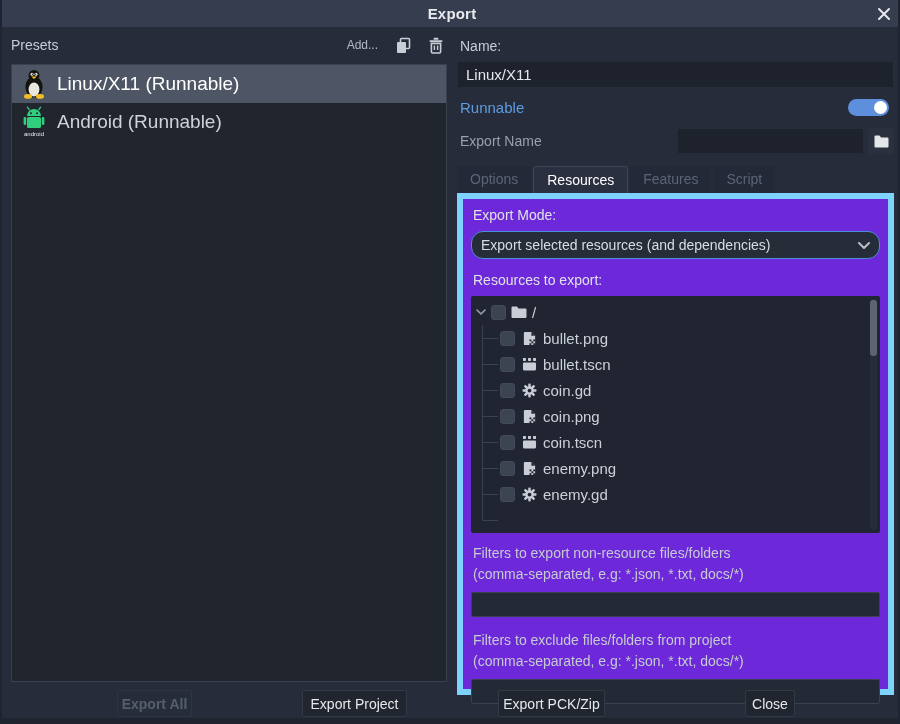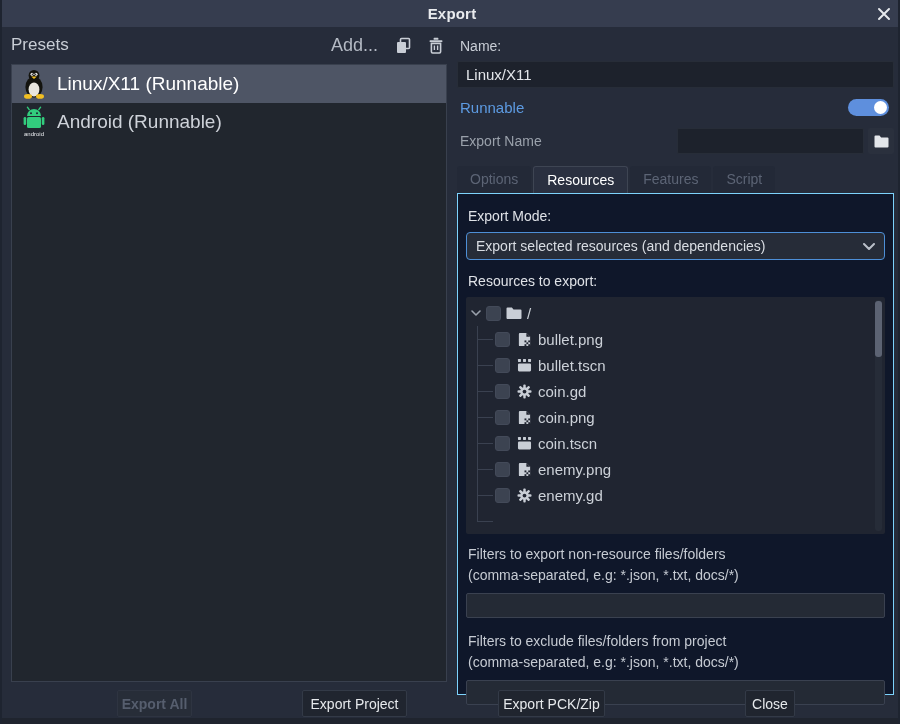--- a/index.html
+++ b/index.html
@@ -13,23 +13,23 @@
   }
   
   .titlebar { position:absolute; left:0; top:0; width:900px; height:27px; background:#363d4f;
     display:flex; align-items:center; justify-content:center; }
   .titlebar .title { font-size:15px; font-weight:bold; color:#e9ebee; letter-spacing:.2px; }
   .close-btn { position:absolute; right:8px; top:4px; width:20px; height:20px;
     display:flex; align-items:center; justify-content:center; cursor:pointer; }
   
   .left-col { position:absolute; left:9px; top:31px; width:436px; height:651px; }
   .presets-header { height:28px; display:flex; align-items:center; }
-  .presets-header .lbl { font-size:17px; color:#c8cdd5; }
+  .presets-header .lbl { font-size:14px; color:#c8cdd5; }
   .presets-header .spacer { flex:1; }
-  .add-btn { font-size:18px; color:#b4bac4; margin-right:16px; cursor:pointer; }
+  .add-btn { font-size:12px; color:#b4bac4; margin-right:16px; cursor:pointer; }
   .tool-icon { width:19px; height:19px; margin-right:13px; display:flex; align-items:center; justify-content:center; cursor:pointer; }
   .tool-icon:last-child { margin-right:2px; }
   .preset-list { margin-top:5px; height:618px; background:#21262e; border:1px solid #39404e; }
   .preset-row { height:38px; display:flex; align-items:center; padding-left:8px; gap:10px; cursor:pointer; }
   .preset-row.selected { background:#4e5565; }
   .preset-row .plabel { font-size:19px; color:#ced2d9; }
   .preset-row.selected .plabel { color:#ffffff; }
   .preset-icon { width:27px; height:33px; display:flex; align-items:center; justify-content:center; }
   
   .right-col { position:absolute; left:455px; top:31px; width:437px; }
@@ -45,23 +45,23 @@
   .path-input { width:187px; height:26px; background:#1d222c; border:1px solid #272d38; border-radius:2px;
     color:#e3e6ea; font-size:14px; font-family:"Liberation Sans",sans-serif; padding:0 6px; outline:none; }
   .path-btn { width:26px; height:26px; margin-left:4px; background:#2a303d; border-radius:2px;
     display:flex; align-items:center; justify-content:center; cursor:pointer; }
   
   .tabs { margin-top:12px; height:27px; display:flex; gap:2px; }
   .tab { padding:0 13px; line-height:27px; font-size:14px; background:#232937; color:#5c6475;
     border-radius:3px 3px 0 0; cursor:pointer; }
   .tab.active { background:#2a3040; color:#ffffff; border:1px solid #3e4553; border-bottom:none; }
   
-  .tab-panel { border:1px solid #7dd3fc; background:#0f172a; height:502px; padding:10px 8px 8px 8px; }
+  .tab-panel { border:6px solid #7dd3fc; background:#6d28d9; height:502px; padding:4px 8px 8px 8px; }
   .panel-label { font-size:14px; color:#dfe2e7; margin:4px 0 8px 2px; }
-  .dropdown { height:28px; border:1px solid #4d8fd7; border-radius:4px; background:#262c38;
+  .dropdown { height:28px; border:1px solid #4d8fd7; border-radius:12px; background:#262c38;
     display:flex; align-items:center; justify-content:space-between; padding:0 9px; cursor:pointer; }
   .dropdown .dval { font-size:14px; color:#d9dde3; }
   
   .treebox { margin-top:6px; height:237px; background:#202531; border-radius:2px; position:relative; overflow:hidden; padding-top:3px; }
   .tree-row { height:26px; display:flex; align-items:center; font-size:15px; color:#ccd1d8; position:relative; z-index:2; }
   .tree-row.root { padding-left:5px; gap:5px; }
   .tree-row.child { padding-left:29px; gap:6px; }
   .chk { width:15px; height:15px; background:#3c4351; border:1px solid #434a59; border-radius:3px; cursor:pointer; flex:none; }
   .tree-icon { width:16px; height:16px; display:flex; align-items:center; justify-content:center; flex:none; }
   .guide { position:absolute; background:#3a4150; z-index:1; }

